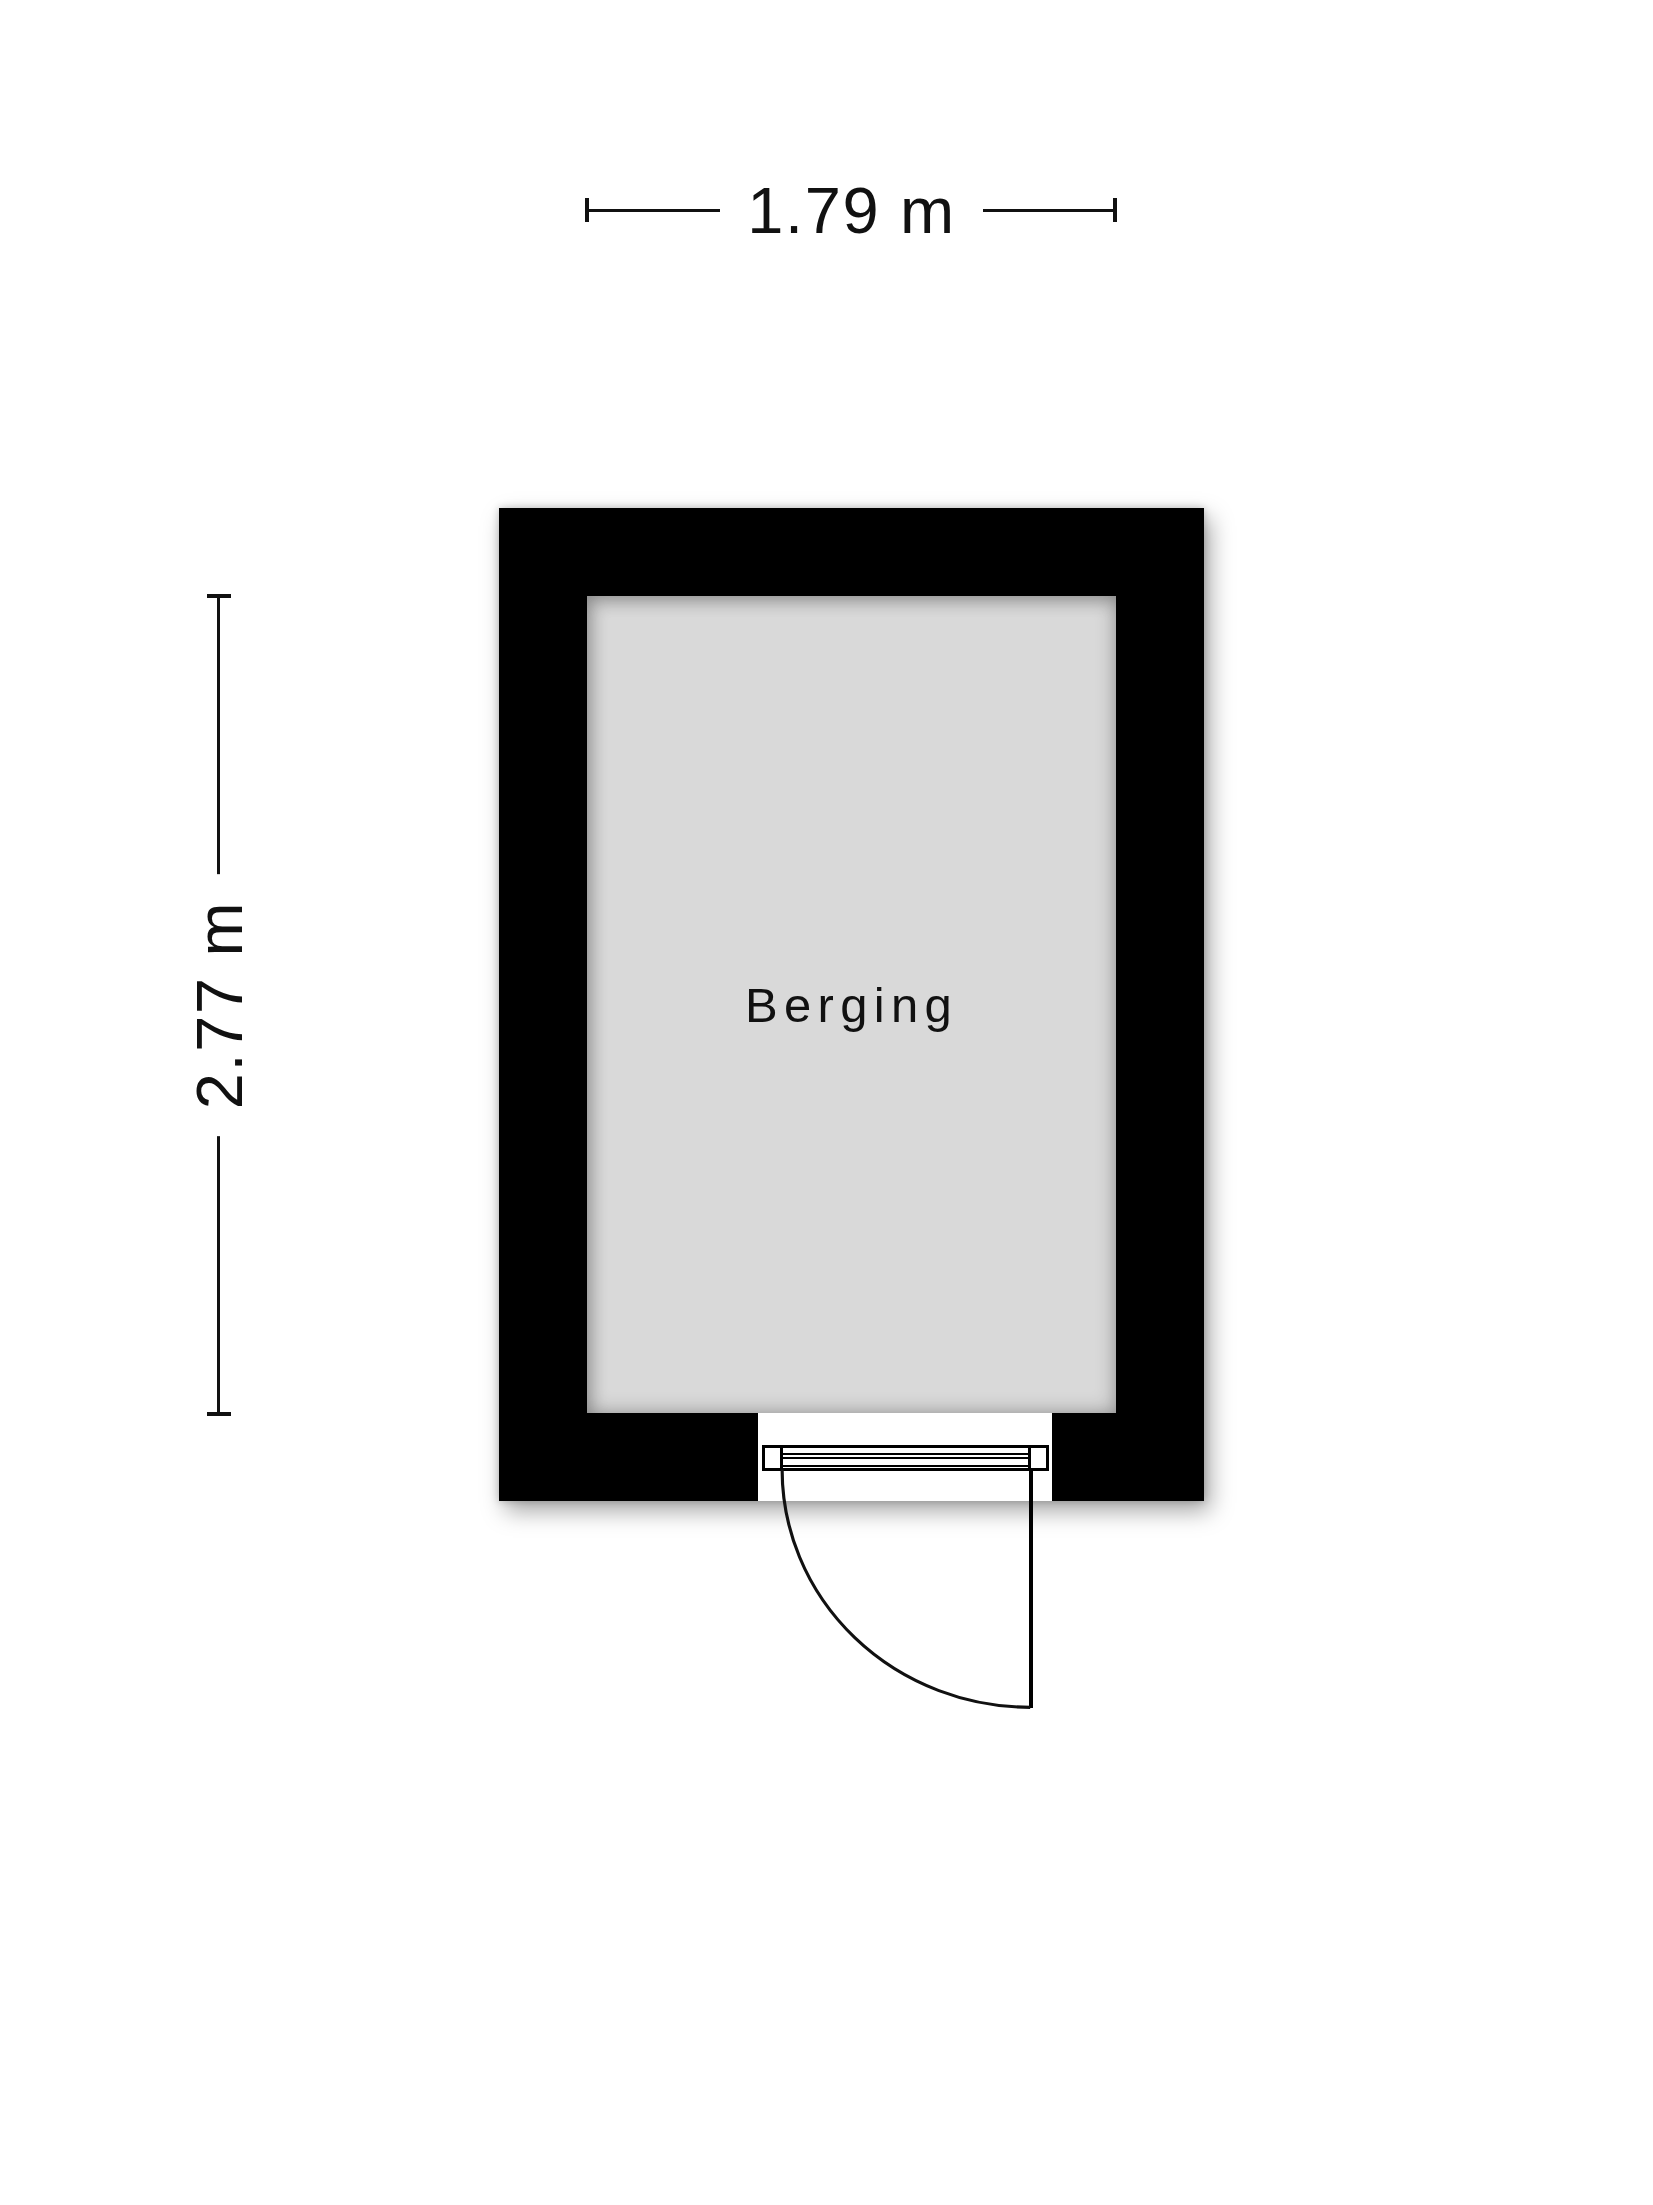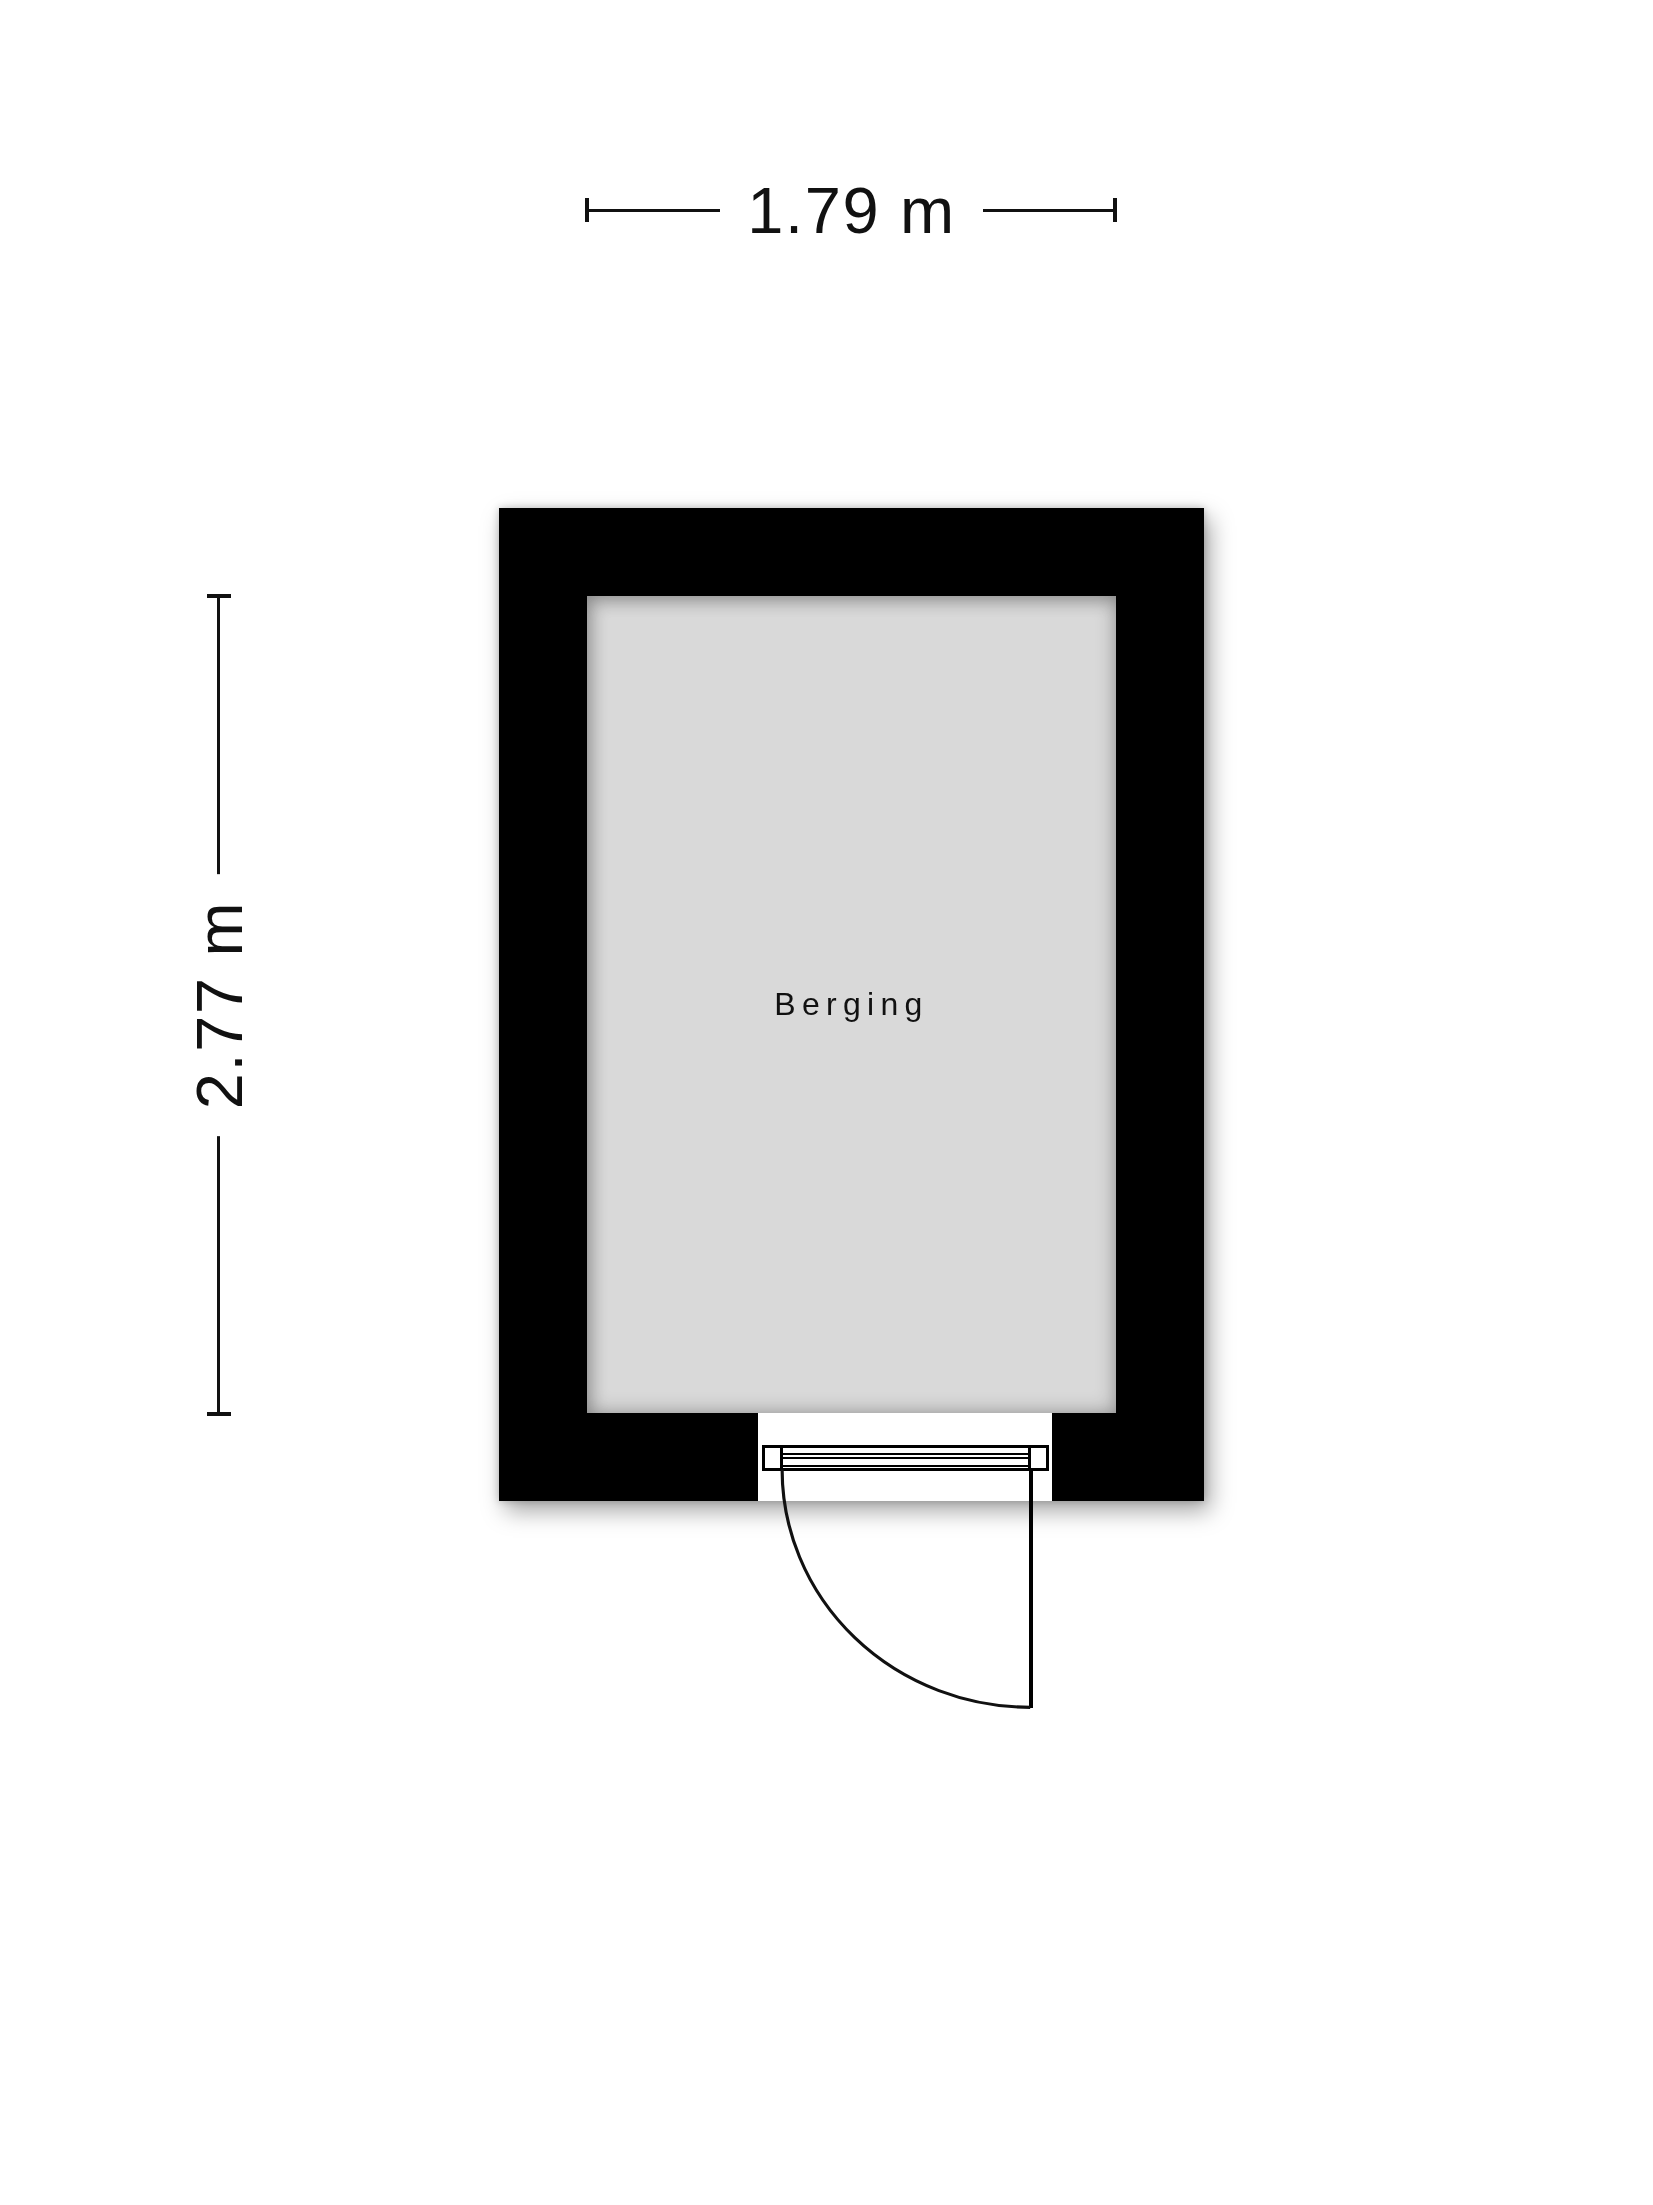--- a/index.html
+++ b/index.html
@@ -84,21 +84,21 @@
     position: absolute;
     left: 587px; top: 596px;
     width: 529px; height: 817px;
     background: var(--floor, #d9d9d9);
     box-shadow: inset 0 0 20.5px rgba(0,0,0,0.30), inset 4.7px 6.3px 15.8px rgba(0,0,0,0.16);
     display: flex;
     align-items: center;
     justify-content: center;
   }
   .room-label {
-    font-size: 32px;
+    font-size: 49px;
     letter-spacing: 6.3px;
     color: var(--ink, #111);
   }
   
   .door-recess {
     position: absolute;
     left: 758px; top: 1413px;
     width: 294px; height: 88px;
     background: var(--background, #fff);
   }

